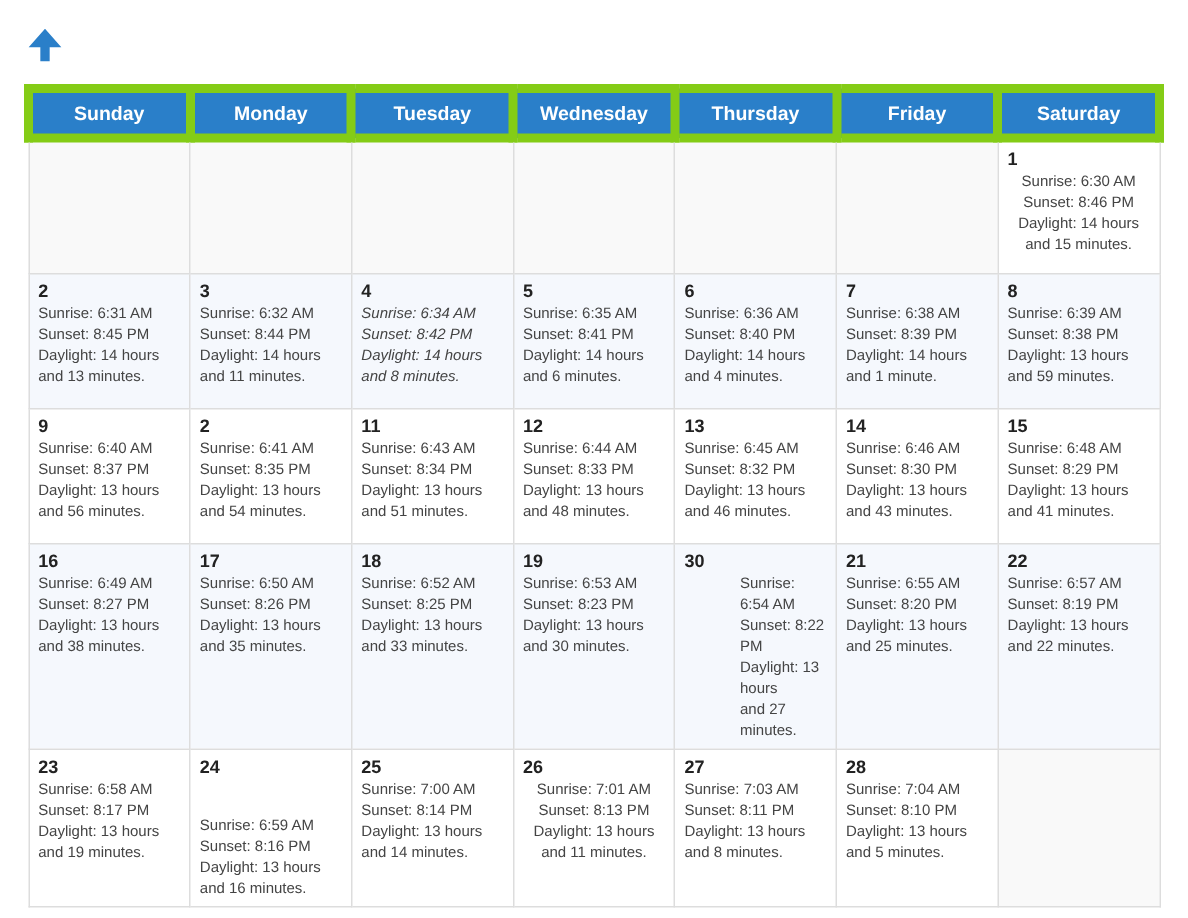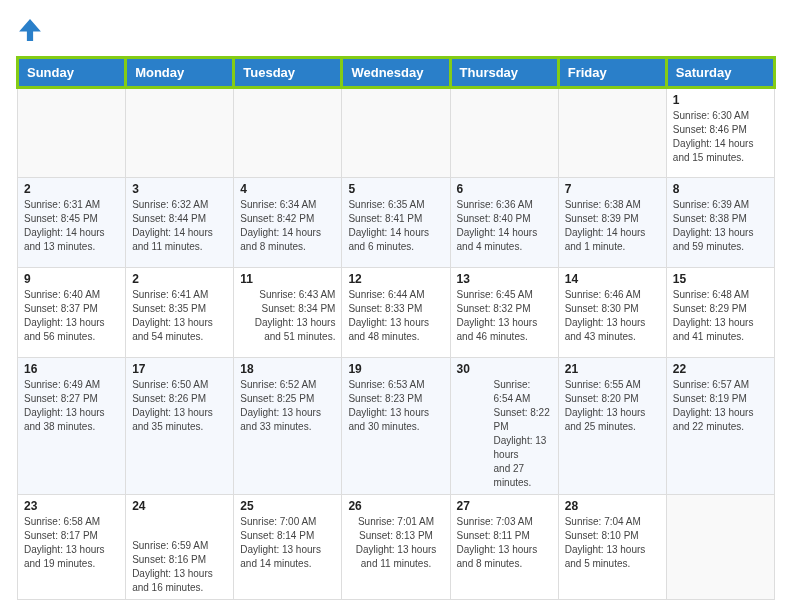--- a/index.html
+++ b/index.html
@@ -52,24 +52,24 @@
       margin-top: 2px;
     }
     .calendar-table {
       width: 100%;
       border-collapse: collapse;
       border: 1px solid #ccc;
     }
     .calendar-table th {
       background-color: #2a7fc9;
       color: #fff;
-      text-align: left;
+      text-align: center;
       padding: 6px 8px;
       font-size: 13px;
-      border: 3px solid #84cc16;
+      border: 6px solid #84cc16;
     }
     .calendar-table td {
       vertical-align: top;
       padding: 4px 6px;
       border: 1px solid #ddd;
       width: calc(100% / 7);
       min-height: 80px;
       height: 90px;
       font-size: 10.5px;
       color: #333;
@@ -130,21 +130,21 @@
   <tbody id="calendar-body">
   <tr>
         <td class="empty-cell"></td>
         <td class="empty-cell"></td>
         <td class="empty-cell"></td>
         <td class="empty-cell"></td>
         <td class="empty-cell"></td>
         <td class="empty-cell"></td>
         <td>
           <span class="day-number">1</span>
-          <div class="day-info" style="white-space: pre-line;">Sunrise: 6:30 AM
+          <div class="day-info" style="white-space: pre-line; text-align: center;">Sunrise: 6:30 AM
 Sunset: 8:46 PM
 Daylight: 14 hours
 and 15 minutes.</div>
         </td>
       </tr>
       <tr>
         <td>
           <span class="day-number">2</span>
           <div class="day-info" style="white-space: pre-line;">Sunrise: 6:31 AM
 Sunset: 8:45 PM
@@ -153,21 +153,21 @@
         </td>
         <td>
           <span class="day-number">3</span>
           <div class="day-info" style="white-space: pre-line;">Sunrise: 6:32 AM
 Sunset: 8:44 PM
 Daylight: 14 hours
 and 11 minutes.</div>
         </td>
         <td>
           <span class="day-number">4</span>
-          <div class="day-info" style="white-space: pre-line;">Sunrise: 6:34 AM
+          <div class="day-info" style="white-space: pre-line; font-style: italic;">Sunrise: 6:34 AM
 Sunset: 8:42 PM
 Daylight: 14 hours
 and 8 minutes.</div>
         </td>
         <td>
           <span class="day-number">5</span>
           <div class="day-info" style="white-space: pre-line;">Sunrise: 6:35 AM
 Sunset: 8:41 PM
 Daylight: 14 hours
 and 6 minutes.</div>
@@ -204,21 +204,21 @@
         </td>
         <td>
           <span class="day-number">2</span>
           <div class="day-info" style="white-space: pre-line;">Sunrise: 6:41 AM
 Sunset: 8:35 PM
 Daylight: 13 hours
 and 54 minutes.</div>
         </td>
         <td>
           <span class="day-number">11</span>
-          <div class="day-info" style="white-space: pre-line; text-align: right;">Sunrise: 6:43 AM
+          <div class="day-info" style="white-space: pre-line;">Sunrise: 6:43 AM
 Sunset: 8:34 PM
 Daylight: 13 hours
 and 51 minutes.</div>
         </td>
         <td>
           <span class="day-number">12</span>
           <div class="day-info" style="white-space: pre-line;">Sunrise: 6:44 AM
 Sunset: 8:33 PM
 Daylight: 13 hours
 and 48 minutes.</div>

